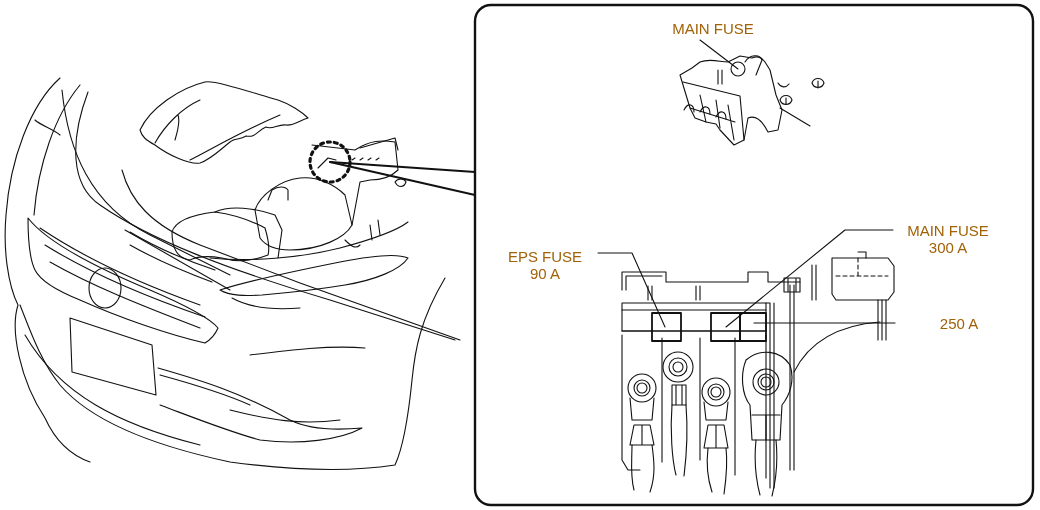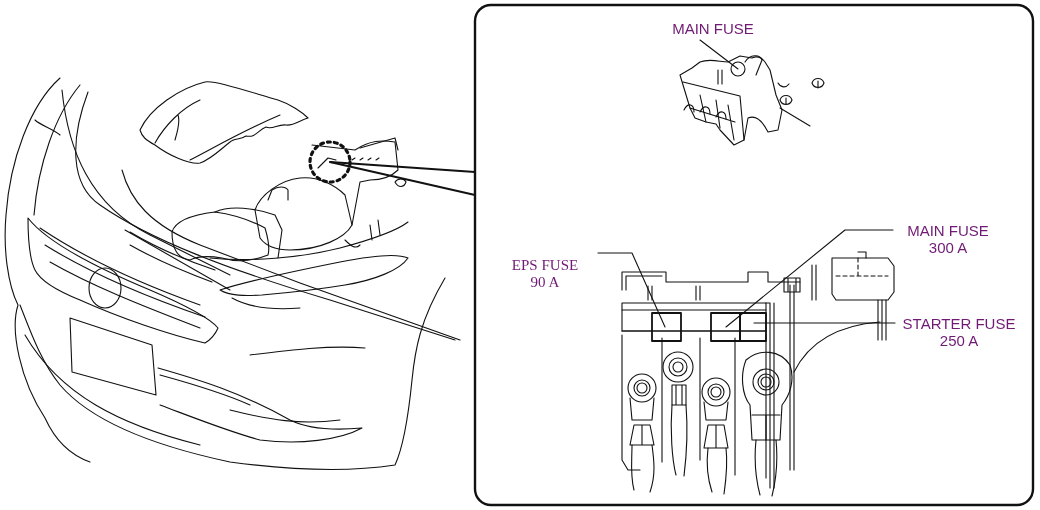--- a/index.html
+++ b/index.html
@@ -1,18 +1,18 @@
 <!DOCTYPE html>
 <html><head>
   <meta charset="utf-8">
   <style>
     html, body { margin: 0; padding: 0; background: #ffffff; }
     body { width: 1040px; height: 510px; position: relative; overflow: hidden; font-family: "Liberation Sans", sans-serif; }
     #canvas { position: absolute; left: 0; top: 0; width: 1040px; height: 510px; }
-    .lbl { position: absolute; font-family: "Liberation Sans", sans-serif; font-size: 15px; color: #701a75; text-align: center; line-height: 17px; white-space: nowrap; }
+    .lbl { position: absolute; font-family: "Liberation Sans", sans-serif; font-size: 15px; color: #a16207; text-align: center; line-height: 17px; white-space: nowrap; }
     .lbl span { display: block; }
   </style>
 </head>
 <body>
 
 <svg id="canvas" viewBox="0 0 1040 510" xmlns="http://www.w3.org/2000/svg" fill="none" stroke="#111" stroke-width="1.1" stroke-linecap="round" stroke-linejoin="round">
 
   <g>
 
     <path d="M60 78 C30 105 10 160 6 215 C3 250 8 285 18 305 C10 330 20 380 45 418 C55 440 70 455 90 462"></path>
@@ -152,26 +152,25 @@
     <polyline points="598,253 632,253 665,327"></polyline>
     <polyline points="893,230 845,230 726,327"></polyline>
     <line x1="754" y1="323" x2="895" y2="323"></line>
   </g>
 </svg>
 
 <div class="lbl" style="left:658px; top:20px; width:110px;">
   <span>MAIN FUSE</span>
 </div>
 
-<div class="lbl" style="left:492px; top:257px; width:106px;font-family:Liberation Serif, serif;">
+<div class="lbl" style="left:492px; top:248px; width:106px;">
   <span>EPS FUSE</span>
   <span>90 A</span>
 </div>
 
 <div class="lbl" style="left:893px; top:222px; width:110px;">
   <span>MAIN FUSE</span>
   <span>300 A</span>
 </div>
 
 <div class="lbl" style="left:894px; top:315px; width:130px;">
-  <span>STARTER FUSE</span>
   <span>250 A</span>
 </div>
 
 </body></html>

